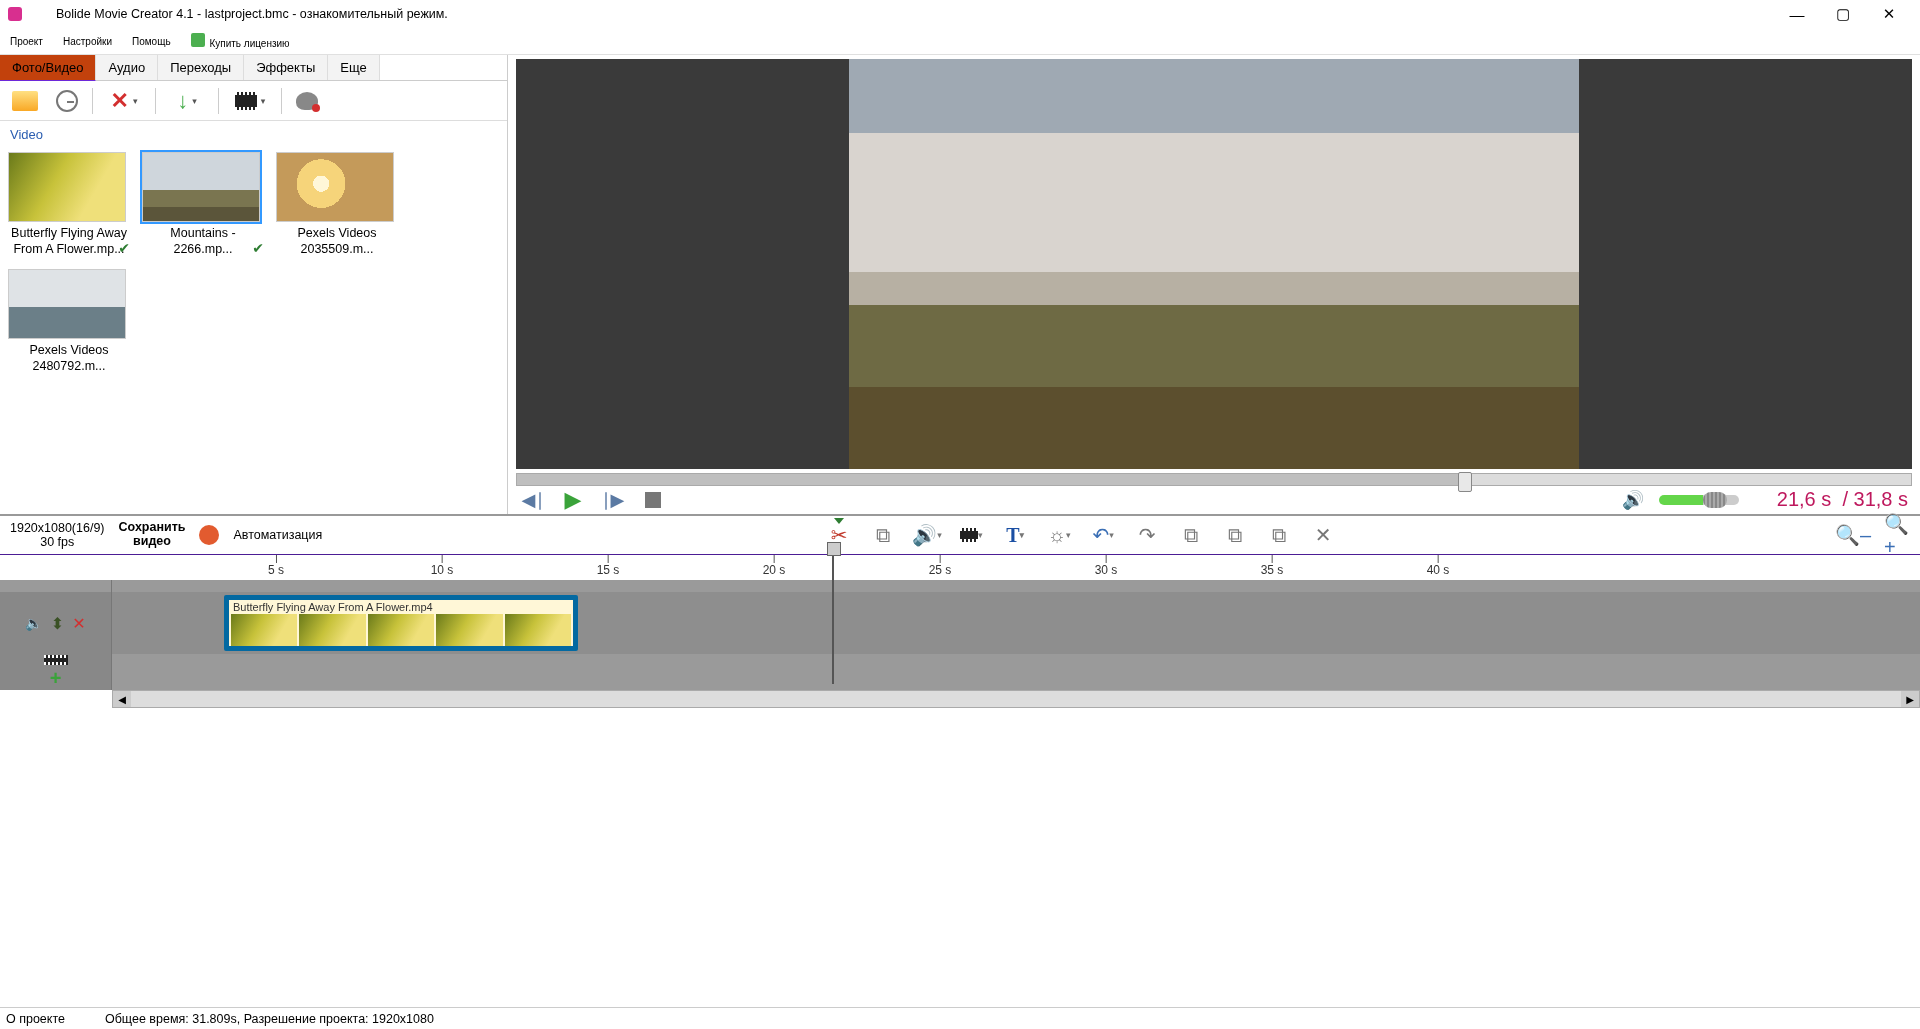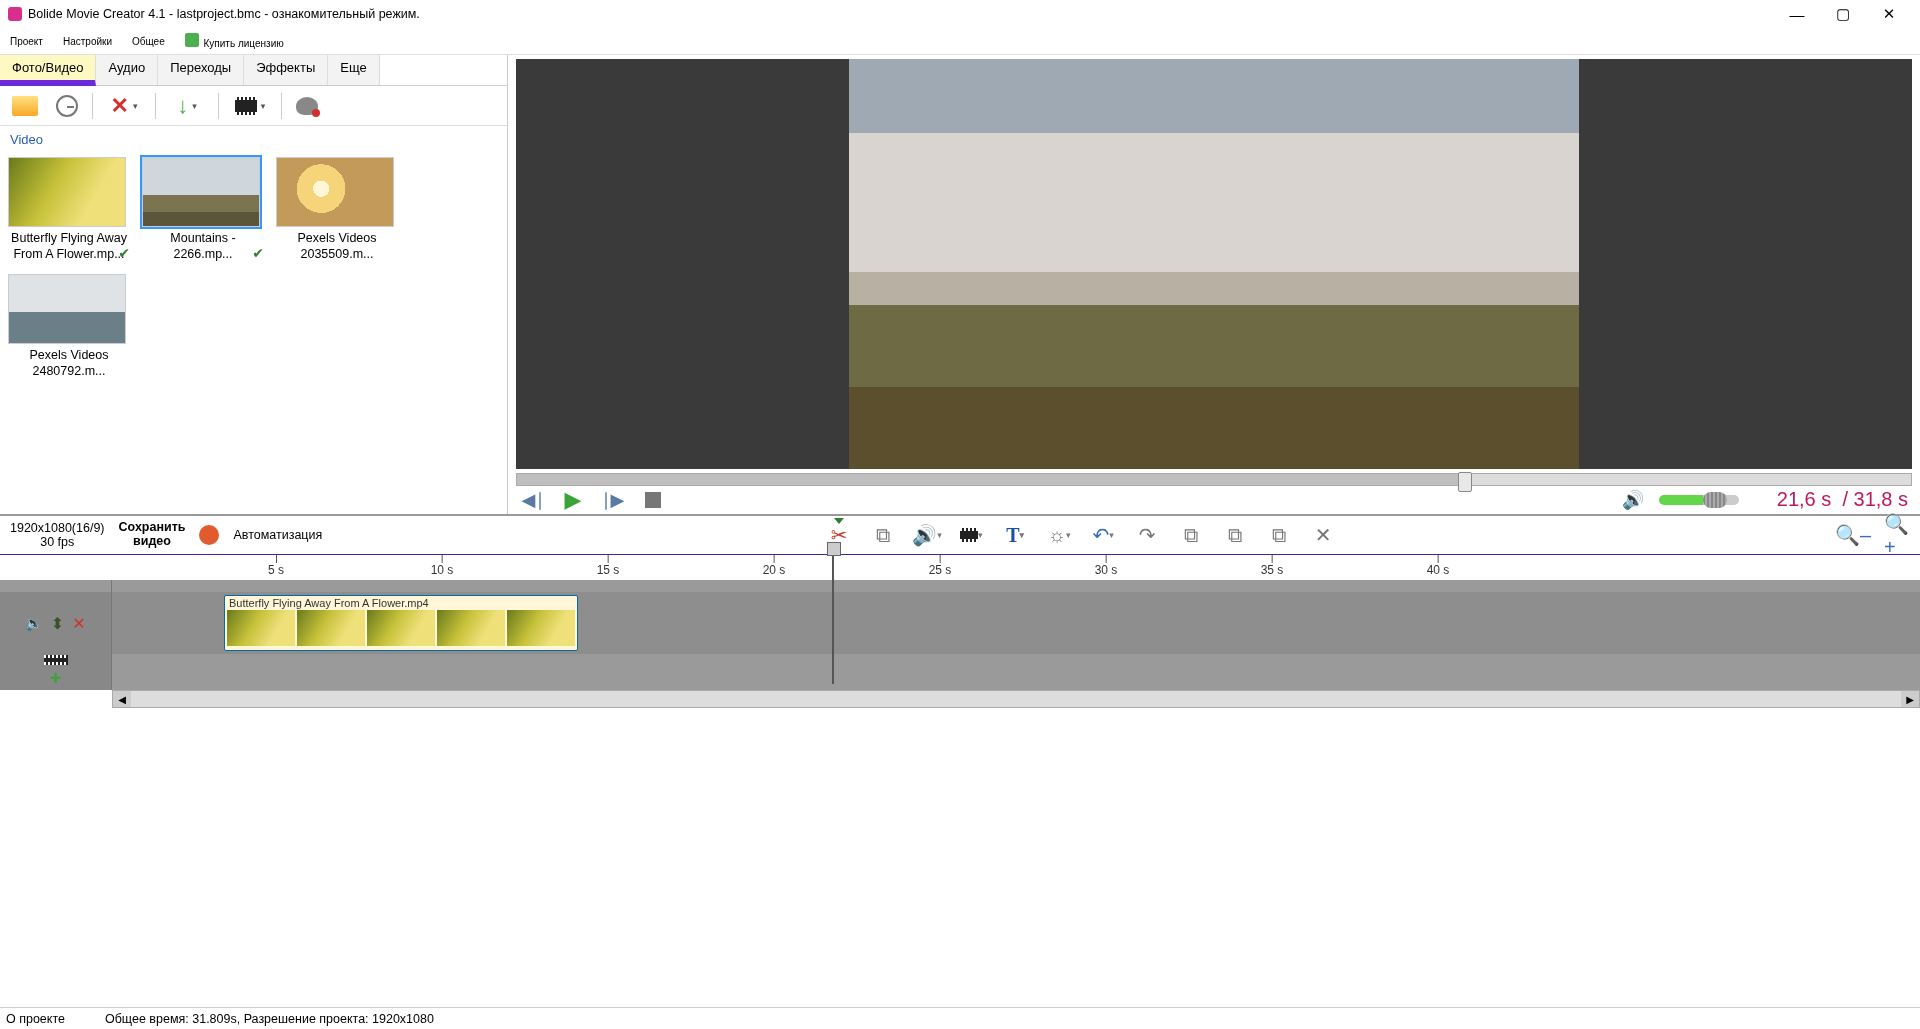--- a/index.html
+++ b/index.html
@@ -1,38 +1,38 @@
 <!DOCTYPE html>
 <html><head>
 <meta charset="utf-8">
 <style>
 * { box-sizing: border-box; margin: 0; padding: 0; font-family: "Segoe UI", Tahoma, sans-serif; }
 html, body { width: 1920px; height: 1029px; overflow: hidden; background: #fff; }
 
 
-.titlebar { height: 28px; display: flex; align-items: center; padding: 0 8px; font-size: 12.5px; color: #000; }
+.titlebar { height: 28px; display: flex; align-items: center; padding: 0 8px; font-size: 12.5px; color: #000; gap: 28px; }
 .titlebar .app-icon { width: 14px; height: 14px; background: #d82f8f; border-radius: 3px; display: inline-block; margin-right: 6px; }
 .titlebar .title-text { flex: 0 0 auto; }
 .titlebar .spacer { flex: 1; }
 .winctl { display: flex; gap: 0; }
 .winctl div { width: 46px; height: 28px; display: flex; align-items: center; justify-content: center; font-size: 15px; cursor: pointer; }
 
 
 .menubar { height: 26px; display: flex; align-items: center; gap: 20px; padding: 0 10px; font-size: 10px; }
 .menubar .menu-item { cursor: pointer; }
 .menubar .buy-icon { width: 14px; height: 14px; background: #4caf50; border-radius: 2px; display: inline-block; margin-right: 2px; }
 
 
 .upper { display: flex; height: 460px; border-top: 1px solid #e0e0e0; }
 
 
 .media-panel { width: 508px; display: flex; flex-direction: column; border-right: 1px solid #ccc; }
 .media-tabs { display: flex; font-size: 13px; border-bottom: 1px solid #ccc; }
 .media-tabs .tab { padding: 5px 12px; cursor: pointer; border-right: 1px solid #ddd; background: #f3f3f3; }
-.media-tabs .tab.active { background: #fef9c3; border-bottom: 6px solid #6d28d9; margin-bottom: -1px; }
+.media-tabs .tab.active { background: #c2410c; border-bottom: 1px solid #6d28d9; margin-bottom: -1px; }
 .media-toolbar { height: 40px; display: flex; align-items: center; gap: 8px; padding: 4px 8px; border-bottom: 1px solid #ddd; }
 .tool-btn { width: 34px; height: 32px; display: flex; align-items: center; justify-content: center; cursor: pointer; border-radius: 3px; }
 .tool-btn.dd { width: 46px; position: relative; }
 .tool-btn .caret { font-size: 9px; margin-left: 4px; color: #555; }
 .sep { width: 1px; height: 26px; background: #ccc; }
 .folder-ico { width: 26px; height: 20px; background: linear-gradient(#ffe082,#f9a825); border-radius: 2px; position: relative; }
 .clock-ico { width: 22px; height: 22px; border: 2px solid #777; border-radius: 50%; position: relative; }
 .clock-ico::after { content: ""; position: absolute; width: 7px; height: 2px; background: #777; top: 9px; left: 9px; }
 .x-ico { color: #d32f2f; font-size: 22px; font-weight: bold; }
 .down-ico { color: #4caf50; font-size: 22px; }
@@ -91,21 +91,21 @@
 
 
 .tracks { background: #949494; }
 .track-row { display: flex; height: 26px; }
 .track-head { width: 112px; background: #9a9a9a; border-right: 1px solid #777; display: flex; align-items: center; justify-content: center; gap: 8px; }
 .track-body { flex: 1; position: relative; background: #9a9a9a; }
 .track-row.video { height: 62px; }
 .track-row.video .track-head { background: #888; }
 .track-row.video .track-body { background: #8e8e8e; }
 .track-row.trans { height: 12px; }
-.clip { position: absolute; top: 3px; bottom: 3px; background: #fff7d7; border: 1px solid #0369a1; border-radius: 2px; overflow: hidden; }
+.clip { position: absolute; top: 3px; bottom: 3px; background: #fff7d7; border: 5px solid #0369a1; border-radius: 2px; overflow: hidden; }
 .clip .clip-label { font-size: 11px; color: #333; padding: 1px 4px; white-space: nowrap; }
 .clip .frames { display: flex; gap: 2px; height: 36px; padding: 0 2px; }
 .clip .frames div { flex: 1; }
 .clip.c1 { left: 112px; width: 354px; }
 .clip.c1 .frames div { background: linear-gradient(120deg,#6a7a1a,#c7c23a 40%,#efe07a 70%); }
 .clip.c2 { left: 480px; width: 692px; }
 .clip.c2 .frames div { background: linear-gradient(#cfd6dc 0 50%,#7a7550 50% 80%,#5b553a 80%); }
 
 .playhead { position: absolute; left: 832px; top: 0; bottom: 0; width: 2px; background: #555; }
 .playhead::before { content: ""; position: absolute; top: -12px; left: -5px; width: 12px; height: 12px; background: #ccc; border: 1px solid #666; }
@@ -133,21 +133,21 @@
   <div class="winctl">
     <div>―</div>
     <div>▢</div>
     <div>✕</div>
   </div>
 </div>
 
 <div class="menubar">
   <span class="menu-item">Проект</span>
   <span class="menu-item">Настройки</span>
-  <span class="menu-item">Общее</span>
+  <span class="menu-item">Помощь</span>
   <span class="menu-item">
     <span class="buy-icon"></span>
     <span>Купить лицензию</span>
   </span>
 </div>
 
 <div class="upper">
 
   <div class="media-panel">
     <div class="media-tabs">

